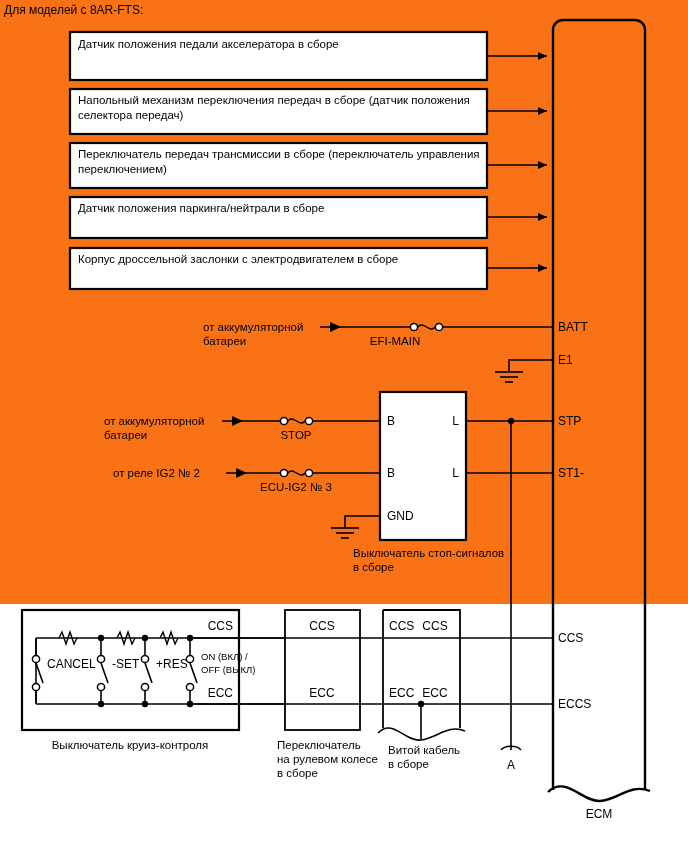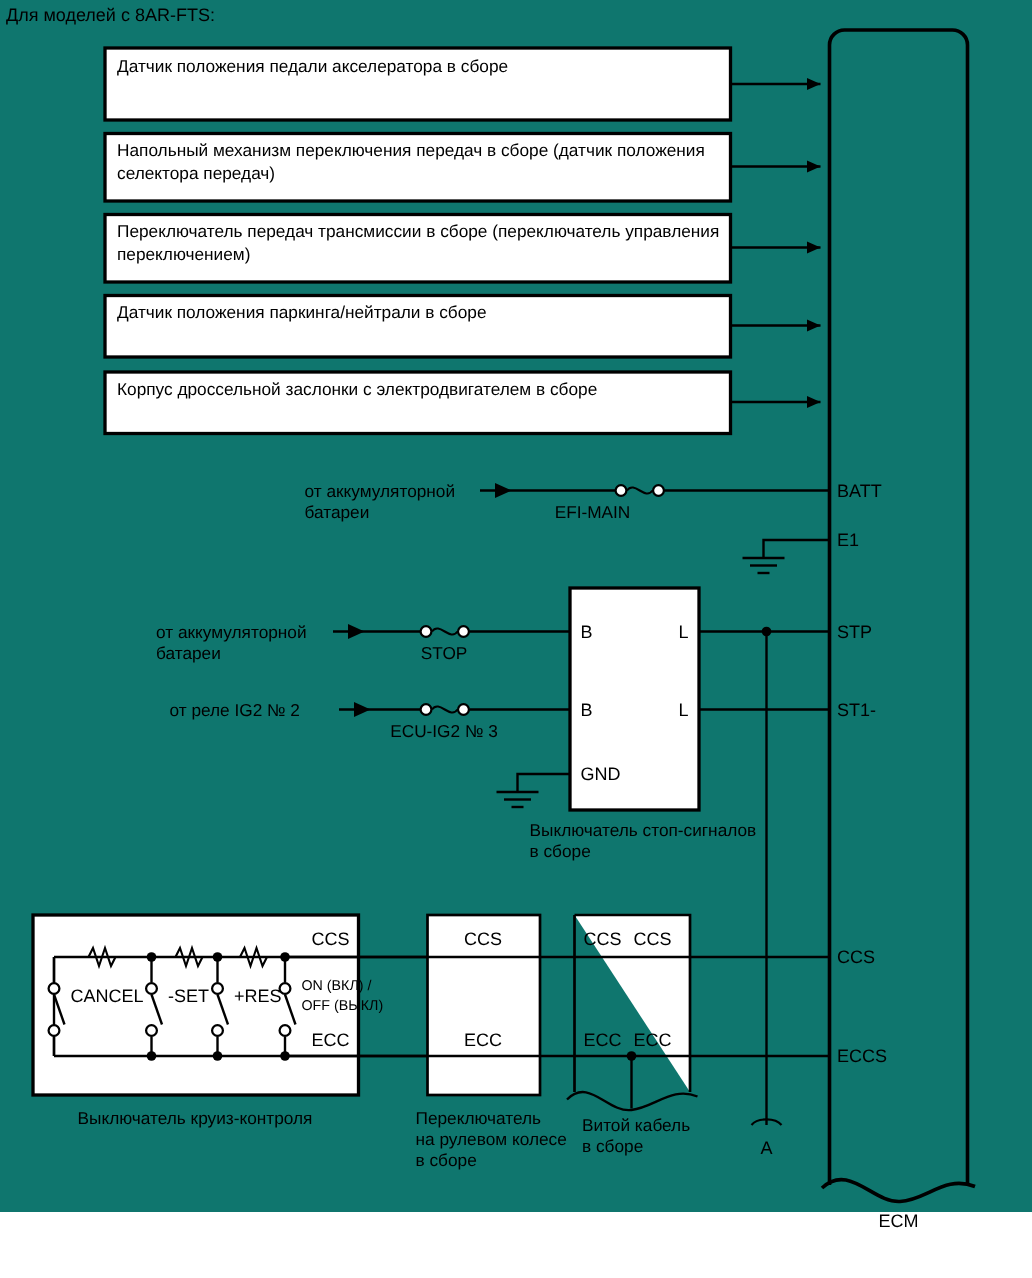--- a/index.html
+++ b/index.html
@@ -1,18 +1,18 @@
 <!DOCTYPE html>
 <html><head>
 <meta charset="utf-8">
 <style>
   html,body{margin:0;padding:0;background:#ffffff;}
   body{width:688px;height:852px;overflow:hidden;
        font-family:"Liberation Sans","DejaVu Sans",sans-serif;}
-  #diagram-root{position:relative;width:688px;height:808px;background:#0f766e;}
+  #diagram-root{position:relative;width:688px;height:604px;background:#f97316;}
   svg{display:block;}
   .wire{stroke:#000;stroke-width:1.6;fill:none;}
   .wire-thin{stroke:#000;stroke-width:1.4;fill:none;}
   .boxline{stroke:#000;stroke-width:2.2;fill:#fff;}
   .boxline-thin{stroke:#000;stroke-width:1.8;fill:#fff;}
   .ecmline{stroke:#000;stroke-width:2.4;fill:none;}
   .lbl{font-family:"Liberation Sans","DejaVu Sans",sans-serif;font-size:11.5px;fill:#000;}
   .lbl-box{font-size:11.5px;}
   .lbl-term{font-size:12px;}
   .lbl-small{font-size:9.5px;}

